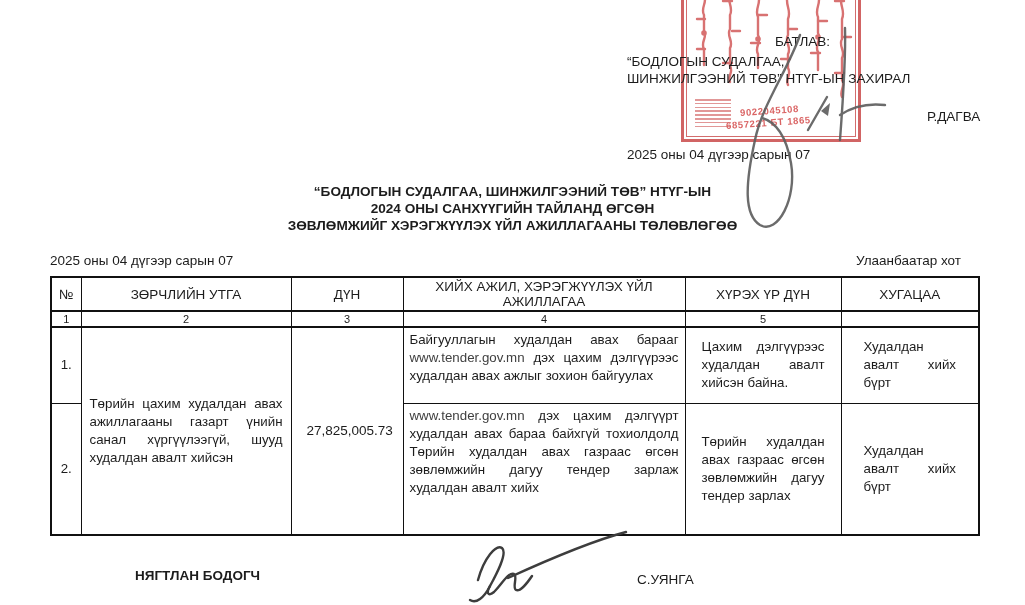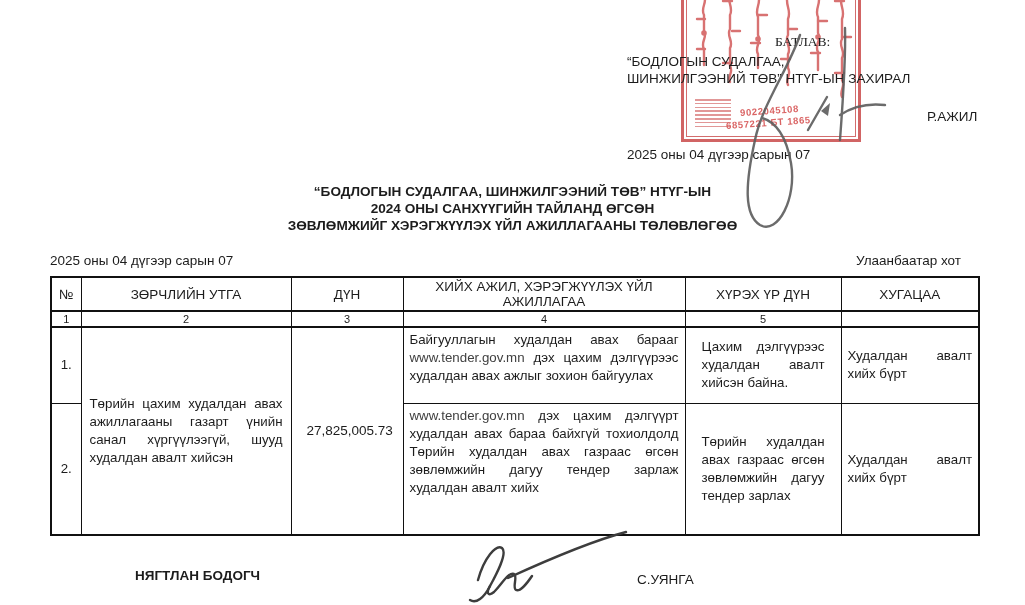--- a/index.html
+++ b/index.html
@@ -24,21 +24,21 @@
     letter-spacing:.6px; transform:rotate(-4deg); white-space:nowrap;
   }
   .stamp-num1 { left:56px; top:134px; }
   .stamp-num2 { left:42px; top:146px; }
   .stamp-block {
     position:absolute; left:11px; top:128px; width:36px; height:28px; opacity:.75;
     background:repeating-linear-gradient(180deg, rgba(200,60,60,.75) 0 1.6px, rgba(255,255,255,0) 1.6px 3.8px);
   }
 
   
-  .approve-label { left:775px; top:34px; font-size:13.5px; z-index:3;font-family:Liberation Serif, serif; }
+  .approve-label { left:775px; top:34px; font-size:13.5px; z-index:3; }
   .org-line1 { left:627px; top:54px; font-size:13.5px; z-index:3; }
   .org-line2 { left:627px; top:71px; font-size:13.5px; z-index:3; }
   .director  { left:927px; top:109px; font-size:13.5px; z-index:3; }
   .appr-date { left:627px; top:147px; font-size:13.5px; z-index:3; }
 
   .doc-title {
     left:0; top:183px; width:1025px; text-align:center;
     font-weight:bold; font-size:13.6px; line-height:17px; z-index:2;
   }
   .meta-date { left:50px; top:253px; font-size:13.5px; }
@@ -54,21 +54,21 @@
   .doc-table { border:2px solid #111; }
   tr.hdr-row th { height:32px; text-align:center; vertical-align:middle; border-bottom:2px solid #111; font-size:13.5px; line-height:15px; padding:1px 4px; }
   tr.num-row td { height:16px; text-align:center; vertical-align:middle; font-size:11px; line-height:11px; padding:0; border-bottom:2px solid #111; }
   tr.row1 > td { height:76px; }
   tr.row2 > td { height:132px; }
   td.no-cell   { text-align:center; vertical-align:middle; }
   td.violation { text-align:justify; text-align-last:left; vertical-align:middle; padding:2px 8px; }
   td.amount    { text-align:center; vertical-align:middle; font-size:13.5px; padding:0 15px; }
   td.action    { text-align:justify; text-align-last:left; vertical-align:top; padding:3px 6px; }
   td.result    { text-align:justify; text-align-last:left; vertical-align:middle; padding:2px 16px; }
-  td.time      { text-align:justify; text-align-last:left; vertical-align:middle; padding:2px 6px; }
+  td.time      { text-align:justify; text-align-last:left; vertical-align:middle; padding:2px 22px; }
   .link { color:#404040; cursor:pointer; }
 
   
   .prep1 { left:135px; top:551px; font-size:13.5px; font-weight:bold; }
   .prep2 { left:135px; top:568px; font-size:13.5px; font-weight:bold; }
   .acct-name { left:637px; top:572px; font-size:13.5px; }
 
   svg.sig { position:absolute; z-index:4; }
   svg.stamp-art { position:absolute; z-index:1; }
 </style>
@@ -97,21 +97,21 @@
       <circle cx="134" cy="66" r="1.6" fill="#cf5050"></circle>
     </svg>
     <div class="stamp-block"></div>
     <div class="stamp-num stamp-num1">9022045108</div>
     <div class="stamp-num stamp-num2">6857221 БТ 1865</div>
   </div>
 
   <div class="abs approve-label">БАТЛАВ:</div>
   <div class="abs org-line1">“БОДЛОГЫН СУДАЛГАА,</div>
   <div class="abs org-line2">ШИНЖИЛГЭЭНИЙ ТӨВ” НТҮГ-ЫН ЗАХИРАЛ</div>
-  <div class="abs director">Р.АЖИЛ</div>
+  <div class="abs director">Р.ДАГВА</div>
   <div class="abs appr-date">2025 оны 04 дүгээр сарын 07</div>
 
   <svg class="sig" style="left:590px; top:15px" width="305" height="225" viewBox="0 0 305 225" fill="none" stroke="#5f5f5f" stroke-width="2.4" stroke-linecap="round" opacity="0.92">
     <path d="M210,20 C198,55 172,90 165,125 C155,170 154,200 170,210 C188,220 207,183 201,148 C196,120 186,107 172,103"></path>
     <path d="M255,13 C256,45 253,85 250,125"></path>
     <path d="M218,115 L237,82"></path>
     <polygon points="231,96 240,88 238,101" fill="#5f5f5f" stroke="none"></polygon>
     <path d="M250,100 C262,92 278,88 295,90"></path>
   </svg>
 

